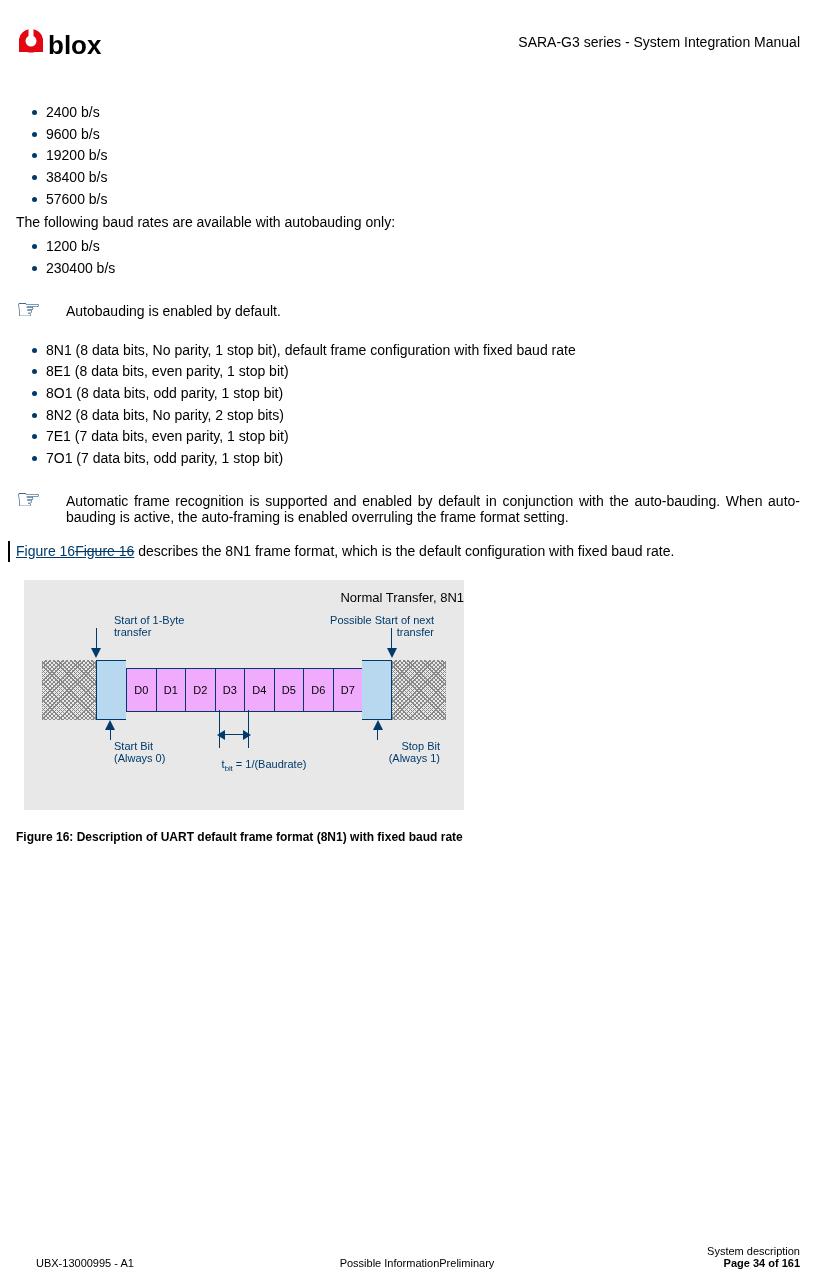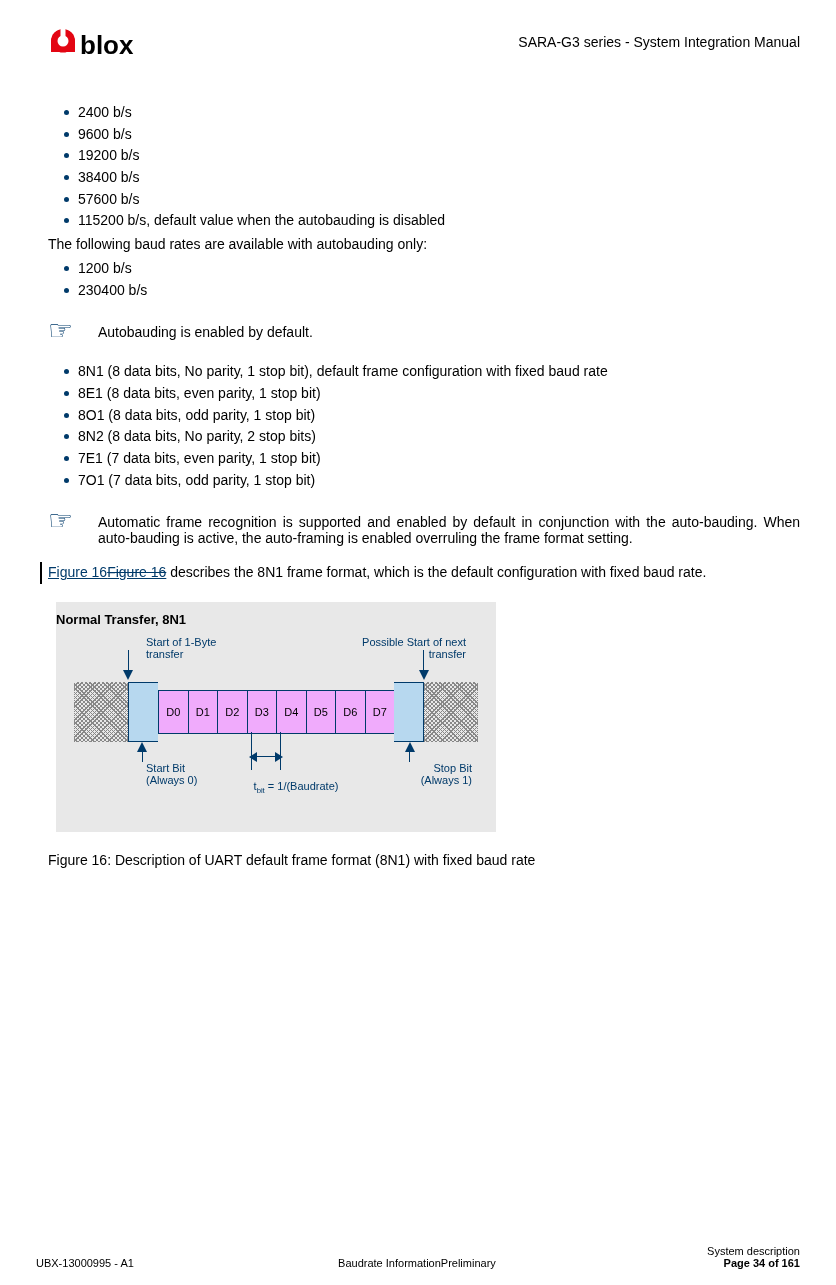--- a/index.html
+++ b/index.html
@@ -4,59 +4,59 @@
   <style>
     * { box-sizing: border-box; margin: 0; padding: 0; }
     body {
       font-family: Arial, Helvetica, sans-serif;
       width: 836px;
       height: 1285px;
       position: relative;
       background: #fff;
       color: #000;
     }
-    .page { padding: 28px 36px 0 48px; }
+    .page { padding: 28px 36px 0 16px; }
     .header-row { display: flex; justify-content: space-between; align-items: flex-start; margin-bottom: 30px; }
     .logo-wrap { display: flex; align-items: flex-end; }
     .logo-wrap svg { display: block; }
     .header-title { font-size: 14px; padding-top: 6px; }
     .body-text { font-size: 14px; line-height: 1.55; }
     ul.bullets { list-style: none; padding-left: 16px; margin: 2px 0; }
     ul.bullets li { position: relative; padding-left: 14px; line-height: 1.55; font-size: 14px; }
     ul.bullets li::before { content: ""; position: absolute; left: 0; top: 8px; width: 5px; height: 5px; background: #003a6a; border-radius: 50%; }
     .note-row { display: flex; align-items: flex-start; gap: 18px; margin: 16px 0; font-size: 14px; }
     .note-row .hand-icon { font-size: 28px; color: #003a6a; line-height: 1; width: 32px; flex-shrink: 0; }
     .note-row .note-text { flex: 1; padding-top: 7px; text-align: justify; }
     .change-bar-wrap { position: relative; padding-left: 10px; margin-top: 8px; }
     .change-bar { position: absolute; left: -8px; top: 0; bottom: 0; width: 2px; background: #000; }
     .fig-link { color: #003a6a; text-decoration: underline; }
     .fig-strike { color: #003a6a; text-decoration: line-through underline; }
     .diagram-box { margin: 18px 0 10px 8px; background: #e8e8e8; width: 440px; height: 230px; position: relative; font-size: 11px; color: #003a6a; }
-    .diag-title { position: absolute; top: 10px; left: 0; right: 0; text-align: left; font-weight: bold; color: #000; font-size: 13px; }
+    .diag-title { position: absolute; top: 10px; left: 0; right: 0; text-align: right; font-weight: normal; color: #000; font-size: 13px; }
     .diag-start-label { position: absolute; top: 34px; left: 90px; width: 100px; }
     .diag-next-label { position: absolute; top: 34px; right: 30px; width: 110px; text-align: right; }
     .diag-waveform { position: absolute; top: 80px; left: 18px; right: 18px; height: 60px; }
     .diag-hatch { position: absolute; top: 0; bottom: 0; width: 54px; }
     .diag-hatch.left { left: 0; }
     .diag-hatch.right { right: 0; }
     .diag-hatch-pattern { width: 100%; height: 100%; background:
       repeating-linear-gradient(45deg, transparent 0 2px, #888 2px 3px),
       repeating-linear-gradient(-45deg, transparent 0 2px, #888 2px 3px);
     }
     .diag-startbit { position: absolute; left: 54px; top: 0; bottom: 0; width: 30px; background: #b7d8ef; border: 1px solid #003a6a; border-right: none; }
     .diag-stopbit { position: absolute; right: 54px; top: 0; bottom: 0; width: 30px; background: #b7d8ef; border: 1px solid #003a6a; border-left: none; }
     .diag-bits { position: absolute; left: 84px; right: 84px; top: 8px; bottom: 8px; display: flex; }
     .diag-bit { flex: 1; background: #f0abfc; border: 1px solid #003a6a; display: flex; align-items: center; justify-content: center; font-size: 11px; color: #000; margin-right: -1px; }
     .diag-arrow-down { position: absolute; width: 0; height: 0; border-left: 5px solid transparent; border-right: 5px solid transparent; border-top: 10px solid #003a6a; }
     .diag-arrow-up { position: absolute; width: 0; height: 0; border-left: 5px solid transparent; border-right: 5px solid transparent; border-bottom: 10px solid #003a6a; }
     .diag-vline { position: absolute; width: 1px; background: #003a6a; }
     .diag-startbit-lbl { position: absolute; top: 160px; left: 90px; }
     .diag-stopbit-lbl { position: absolute; top: 160px; right: 24px; text-align: right; }
     .diag-tbit-lbl { position: absolute; top: 178px; left: 180px; text-align: center; width: 120px; }
-    .figure-caption { font-size: 14px; font-weight: normal; margin-top: 20px; margin-left: 0; }
+    .figure-caption { font-size: 12px; font-weight: bold; margin-top: 20px; margin-left: 0; }
     .footer { position: absolute; bottom: 16px; left: 36px; right: 36px; display: flex; justify-content: space-between; font-size: 11px; border-top: 0; padding-top: 0; align-items: flex-end; }
     .footer .right { text-align: right; margin-left: 7px; }
     .footer .page-num { font-weight: normal; }
     sub { font-size: 0.7em; }
   </style>
 </head>
 <body>
 
 <div class="page">
 
@@ -79,21 +79,20 @@
     </div>
     <div class="header-title">SARA-G3 series - System Integration Manual</div>
   </div>
 
   <ul class="bullets">
     <li>2400 b/s</li>
     <li>9600 b/s</li>
     <li>19200 b/s</li>
     <li>38400 b/s</li>
     <li>57600 b/s</li>
-    <li>115200 b/s, default value when the autobauding is disabled</li>
   </ul>
 
   <p class="body-text">The following baud rates are available with autobauding only:</p>
   <ul class="bullets">
     <li>1200 b/s</li>
     <li>230400 b/s</li>
   </ul>
 
   <div class="note-row">
     <div class="hand-icon">☞</div>
@@ -177,18 +176,18 @@
       <span>t</span><sub>bit</sub><span> = 1/(Baudrate)</span>
     </div>
   </div>
 
   <p class="figure-caption">Figure 16: Description of UART default frame format (8N1) with fixed baud rate</p>
 
 </div>
 
 <div class="footer">
   <div>UBX-13000995 - A1</div>
-  <div>Baudrate InformationPreliminary</div>
+  <div>Possible InformationPreliminary</div>
   <div class="right">
     <div>System description</div>
     <div class="page-num"><b>Page 34 of 161</b></div>
   </div>
 </div>
 
 </body></html>

